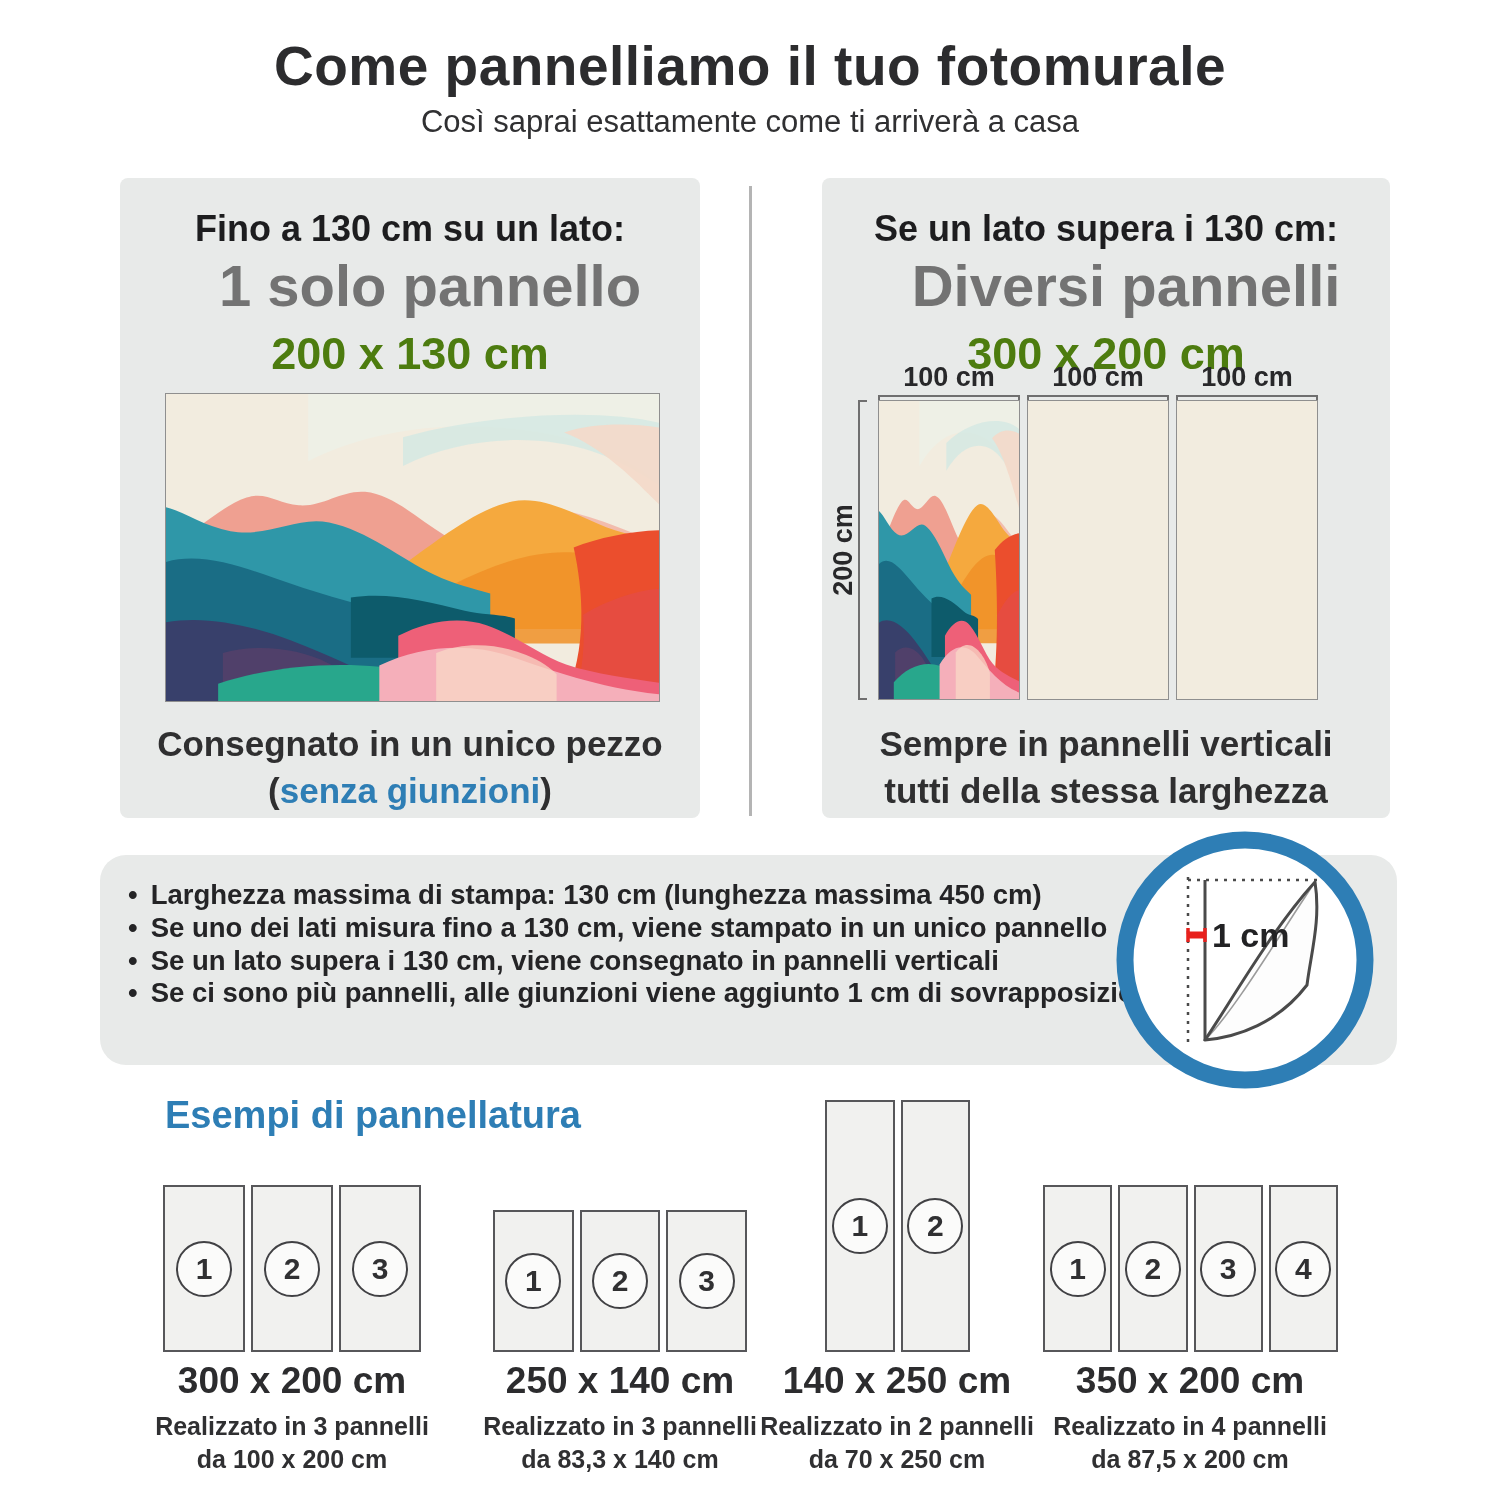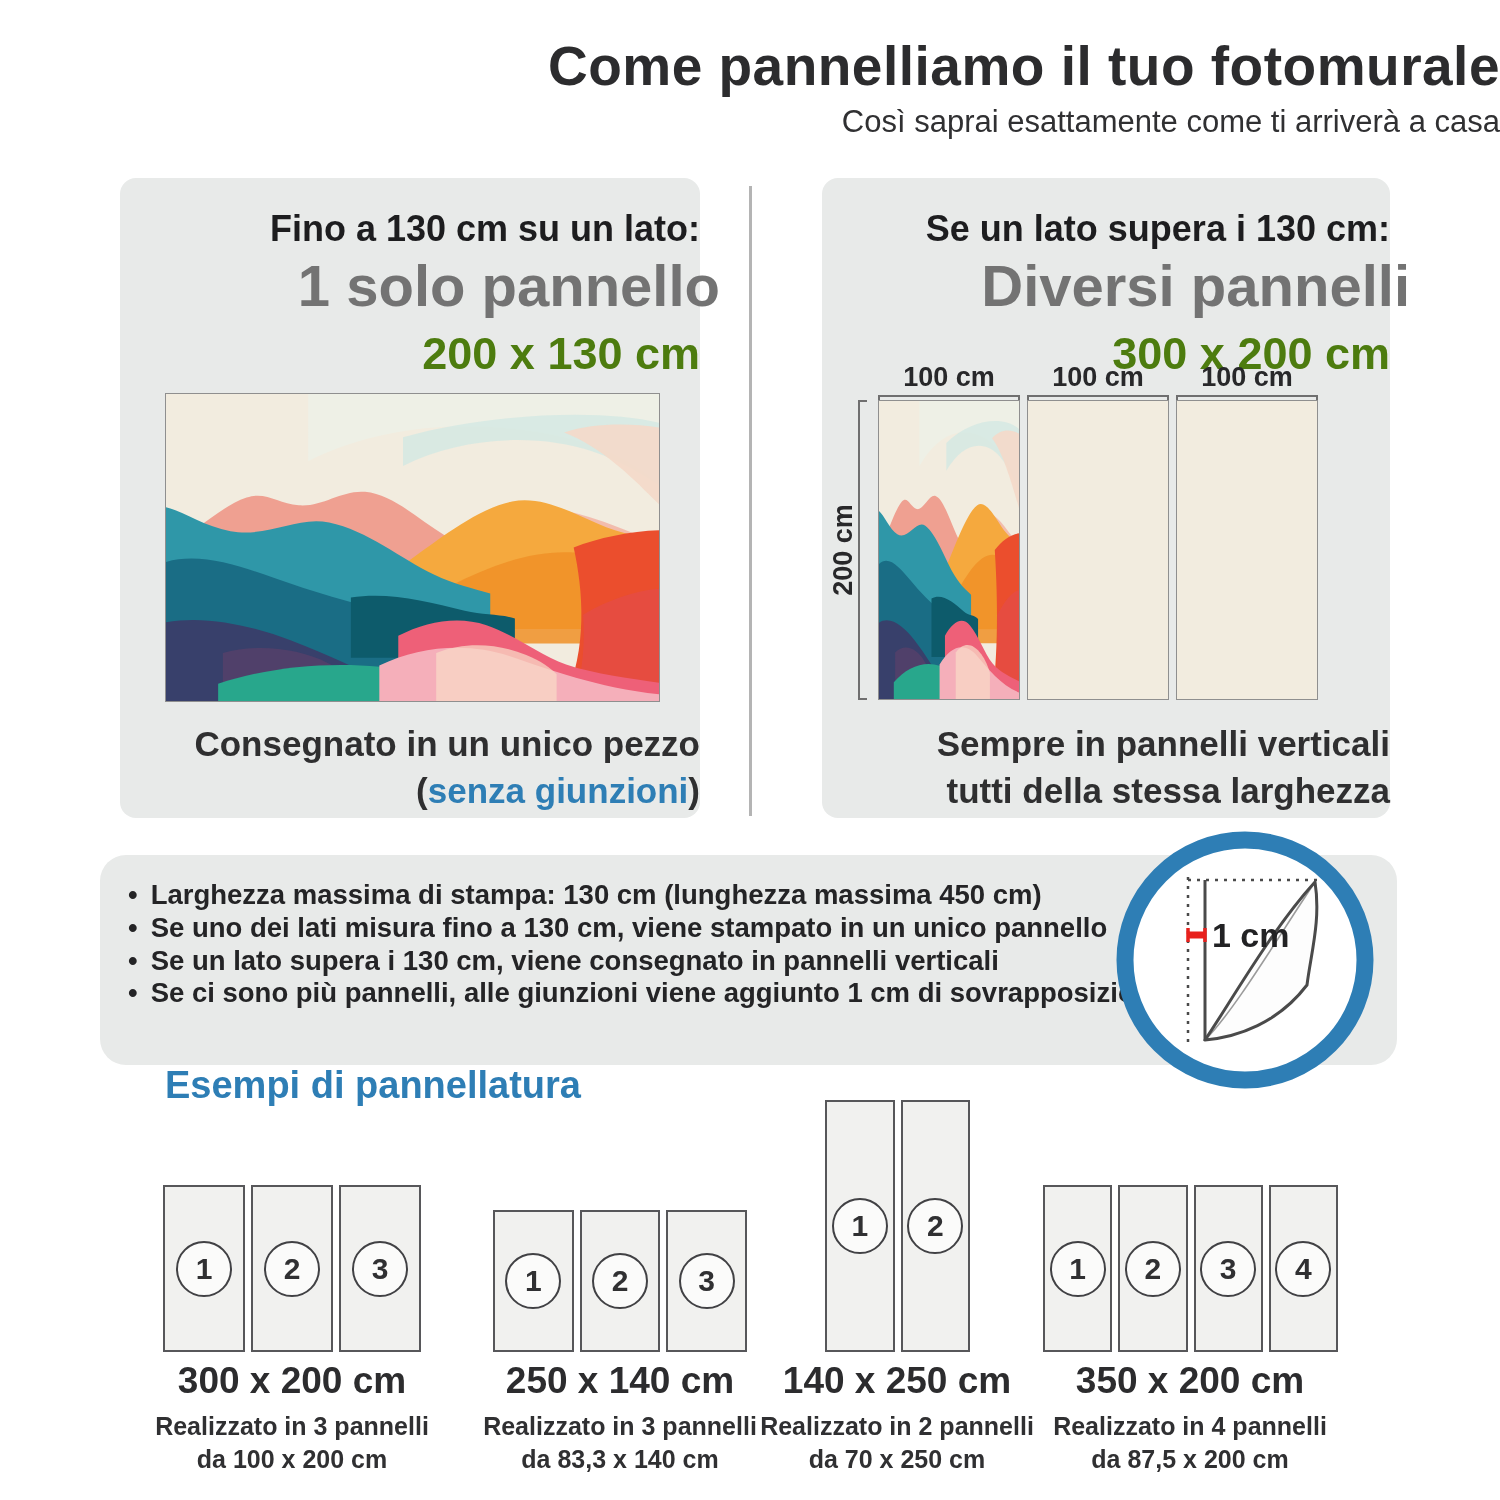--- a/index.html
+++ b/index.html
@@ -1,26 +1,26 @@
 <!DOCTYPE html>
 <html><head>
 <meta charset="utf-8">
 <style>
   html,body{margin:0;padding:0;}
   body{
     width:1500px;height:1500px;position:relative;background:#ffffff;
     font-family:"Liberation Sans", sans-serif;color:#2d2d2e;overflow:hidden;
   }
   .abs{position:absolute;}
-  .center{text-align:right;}
+  .center{text-align:center;}
   
   .page-title{top:34px;left:0;width:1500px;font-size:55px;font-weight:bold;letter-spacing:.5px;color:#2c2c2e;}
   .page-subtitle{top:104px;left:0;width:1500px;font-size:31px;font-weight:normal;color:#303032;}
   
-  .card{top:178px;height:640px;background:#e8eae9;border-radius:16px;}
+  .card{top:178px;height:640px;background:#e8eae9;border-radius:8px;}
   #card-left{left:120px;width:580px;}
   #card-right{left:822px;width:568px;}
   .divider{left:749px;top:186px;width:3px;height:630px;background:#b4b4b4;}
   .card-condition{top:30px;left:0;width:100%;font-size:36px;font-weight:bold;color:#1d1d1f;}
   .card-headline{top:74px;left:0;width:100%;font-size:58px;font-weight:bold;color:#737373;margin-left:20px;}
   .card-size{top:150px;left:0;width:100%;font-size:45px;font-weight:bold;color:#4d7c0f;}
   .card-caption{top:542px;left:0;width:100%;font-size:35px;font-weight:bold;color:#2f2f30;line-height:47px;}
   .blue-inline{color:#2e7eb5;}
   
   .art-left{left:45px;top:215px;width:493px;height:307px;border:1px solid #8f8f8f;background:#f2ecdf;}
@@ -35,21 +35,21 @@
   .mural-panels{left:56px;top:222px;display:flex;gap:7px;}
   .mural-panel{width:142px;height:300px;border:1px solid #8f8f8f;background:#f2ecdf;box-sizing:border-box;}
   .mural-panel svg{display:block;width:100%;height:100%;}
   
   .info-box{left:100px;top:855px;width:1297px;height:210px;background:#e8eae9;border-radius:26px;}
   .info-list{left:128px;top:879px;width:1080px;list-style:none;margin:0;padding:0;}
   .info-list li{font-size:27.5px;font-weight:bold;color:#242426;line-height:32.8px;white-space:nowrap;}
   .info-list li::before{content:"\2022";margin-right:13px;}
   .overlap-badge{left:1110px;top:825px;width:270px;height:270px;}
   
-  .examples-heading{left:165px;top:1064px;font-size:38px;font-weight:bold;color:#2e7eb5;}
+  .examples-heading{left:165px;top:1094px;font-size:38px;font-weight:bold;color:#2e7eb5;}
   .ex-panels{display:flex;gap:6px;}
   .ex-panel{flex:1;background:#f1f1ef;border:2px solid #57575a;display:flex;align-items:center;justify-content:center;}
   .ex-num{width:52px;height:52px;border:2.5px solid #414144;border-radius:50%;background:#fbfbfa;
     display:flex;align-items:center;justify-content:center;font-size:30px;font-weight:bold;color:#303032;}
   .ex-label{width:340px;text-align:center;top:1360px;}
   .ex-size{font-size:37px;font-weight:bold;color:#2c2c2e;margin-bottom:8px;}
   .ex-desc{font-size:25px;font-weight:bold;color:#303032;line-height:33px;}
 </style>
 </head>
 <body>

